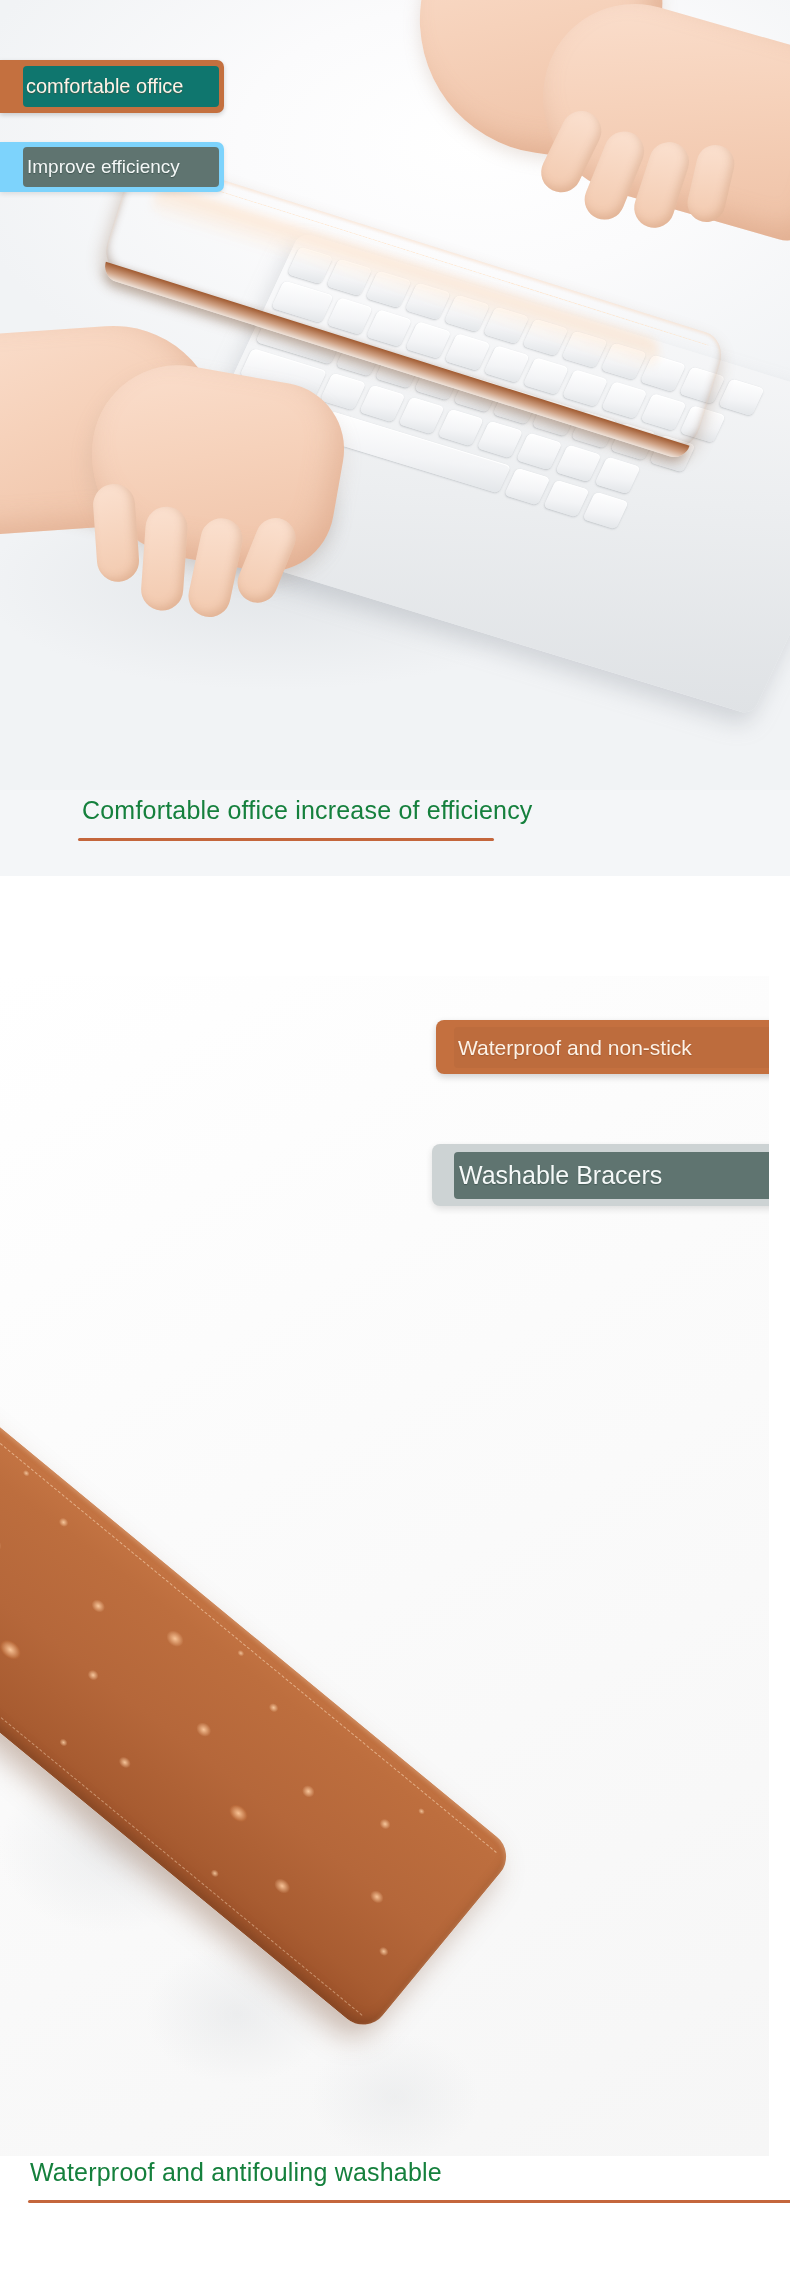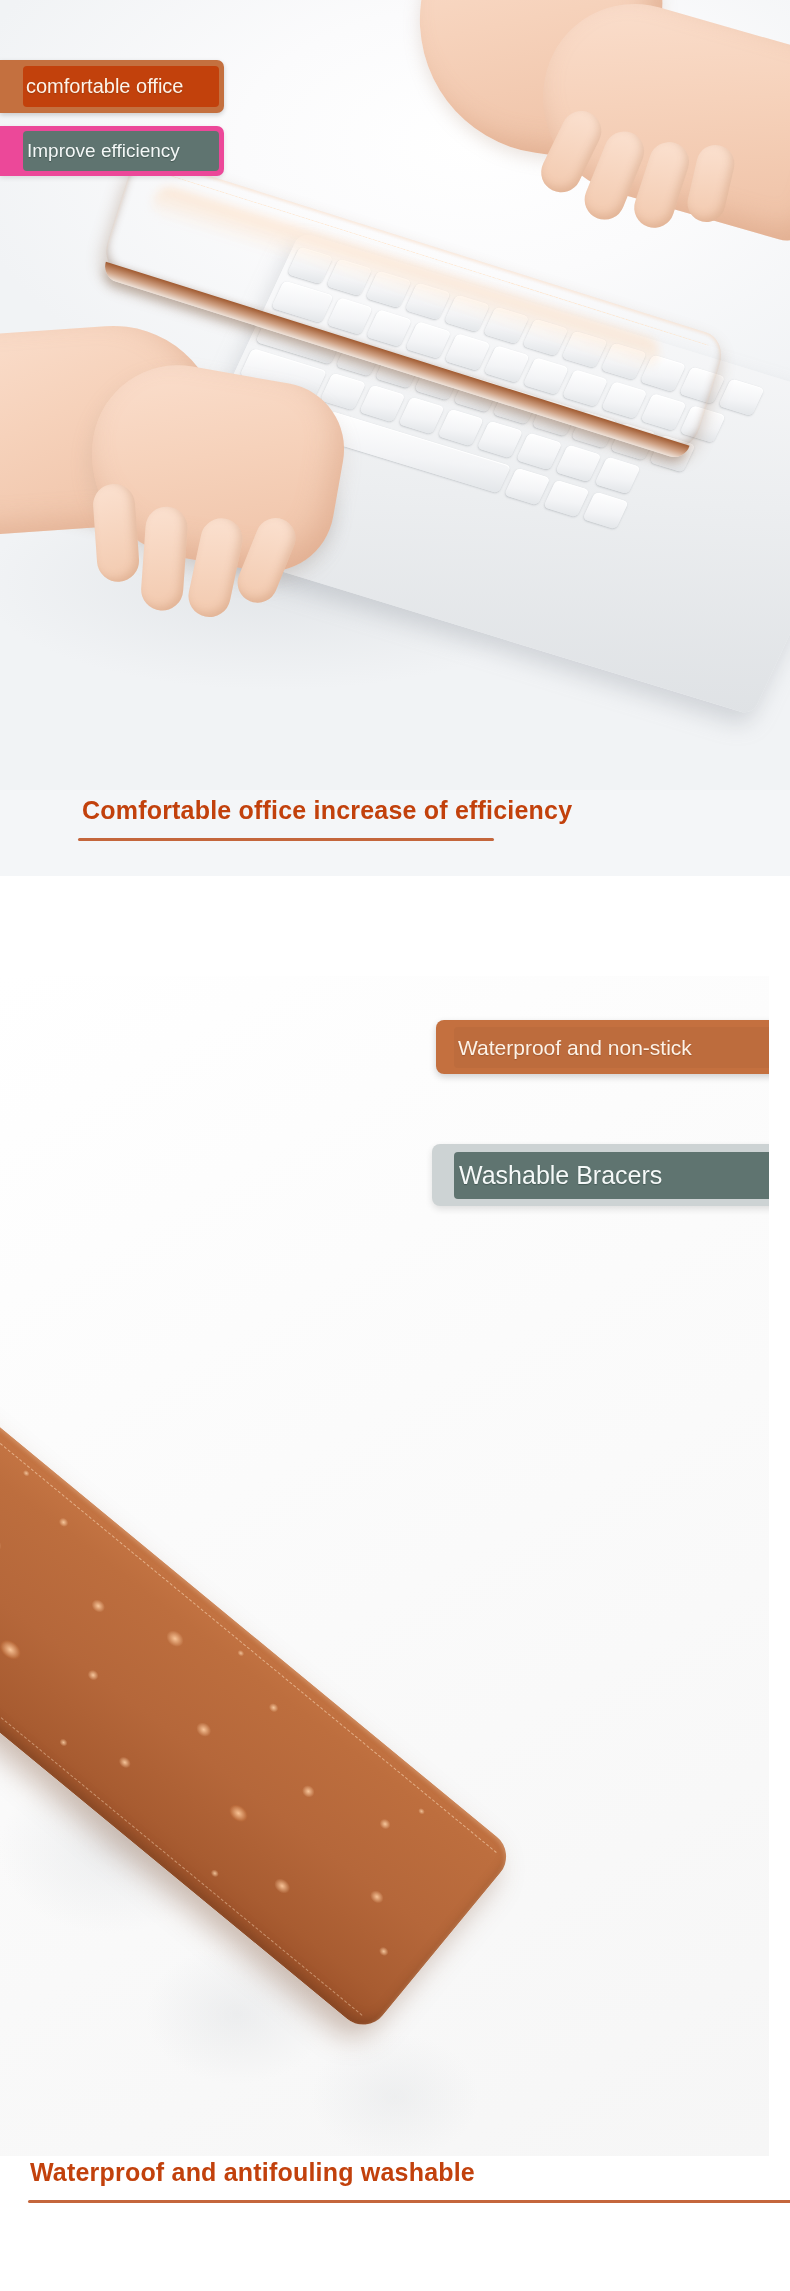--- a/index.html
+++ b/index.html
@@ -139,49 +139,49 @@
     position:absolute; border-radius:7px;
   }
   
   .s1-orange-outer{
     left:0; top:60px; width:224px; height:53px;
     background:#c4703f; border-radius:0 7px 7px 0;
     box-shadow:0 2px 5px rgba(0,0,0,.18);
   }
   .s1-orange-inner{
     position:absolute; left:23px; top:6px; width:196px; height:41px;
-    background:#c2410c; border-radius:4px;
+    background:#0f766e; border-radius:4px;
     display:flex; align-items:center; justify-content:flex-start;
     font-size:20px; color:#fdf3e9; padding-left:3px;
     text-shadow:0 1px 1px rgba(110,50,20,.4);
   }
   
   .s1-green-outer{
-    left:0; top:126px; width:224px; height:50px;
-    background:#ec4899; border-radius:0 7px 7px 0;
+    left:0; top:142px; width:224px; height:50px;
+    background:#7dd3fc; border-radius:0 7px 7px 0;
     box-shadow:0 2px 5px rgba(0,0,0,.10);
     text-decoration:underline;
   }
   .s1-green-inner{
     position:absolute; left:23px; top:5px; width:196px; height:40px;
     background:#5f7470; border-radius:4px;
     display:flex; align-items:center; justify-content:flex-start;
     font-size:19px; color:#f4f8f7; padding-left:4px;
     text-shadow:0 1px 1px rgba(30,50,46,.45);
   }
 
   
   .caption-band-1{
     position:absolute; left:0; top:790px; width:790px; height:86px;
     background:#f4f6f8;
   }
   .caption-text{
     position:absolute;
     font-family:"Liberation Sans", sans-serif;
-    color:#c2410c; font-weight:700;
+    color:#15803d; font-weight:400;
   }
   .cap1-text{ left:82px; top:6px; font-size:25px; letter-spacing:.2px; }
   .cap1-rule{
     position:absolute; left:78px; top:48px; width:416px; height:3px;
     background:#c4663c; border-radius:2px;
   }
 
   
   .gap-white{
     position:absolute; left:0; top:876px; width:790px; height:100px; background:#ffffff;

